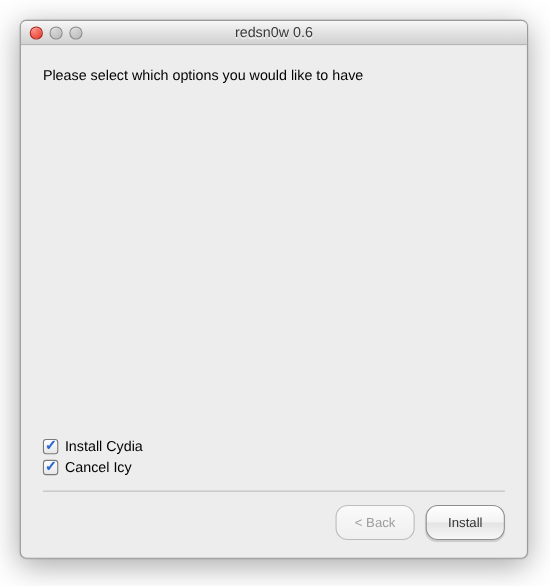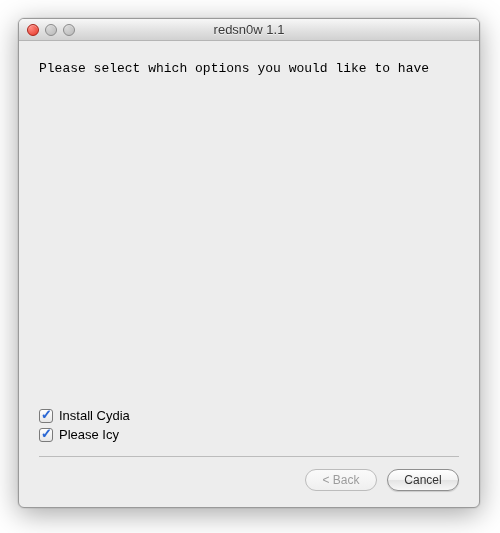--- a/index.html
+++ b/index.html
@@ -59,21 +59,20 @@
     }
     .content {
       flex: 1;
       padding: 20px 20px 0 20px;
       display: flex;
       flex-direction: column;
     }
     .prompt {
       color: #000;
       font-size: 13px;
-      font-family: Liberation Mono, monospace;
     }
     .spacer { flex: 1; }
     .options {
       margin-bottom: 10px;
     }
     .opt {
       display: flex;
       align-items: center;
       gap: 6px;
       margin-bottom: 4px;
@@ -105,21 +104,21 @@
       margin: 0 0 12px 0;
     }
     .footer {
       display: flex;
       justify-content: flex-end;
       gap: 10px;
       padding: 0 20px 16px 20px;
     }
     .btn {
       min-width: 72px;
-      height: 22px;
+      height: 32px;
       border-radius: 11px;
       border: 1px solid #8f8f8f;
       background: linear-gradient(to bottom, #ffffff 0%, #f3f3f3 48%, #e4e4e4 52%, #f7f7f7 100%);
       font-size: 12px;
       color: #333;
       display: inline-flex;
       align-items: center;
       justify-content: center;
       padding: 0 12px;
       box-shadow: 0 1px 1px rgba(0,0,0,0.15);
@@ -141,39 +140,39 @@
 </head>
 <body>
 
 <div class="window">
   <div class="titlebar">
     <div class="traffic-lights">
       <div class="tl tl-close"></div>
       <div class="tl tl-min"></div>
       <div class="tl tl-zoom"></div>
     </div>
-    <div class="title">redsn0w 1.1</div>
+    <div class="title">redsn0w 0.6</div>
   </div>
 
   <div class="content">
     <div class="prompt">Please select which options you would like to have</div>
 
     <div class="spacer"></div>
 
     <div class="options">
       <label class="opt">
         <span class="checkbox checked"></span>
         <span>Install Cydia</span>
       </label>
       <label class="opt">
         <span class="checkbox checked"></span>
-        <span>Please Icy</span>
+        <span>Cancel Icy</span>
       </label>
     </div>
 
     <div class="separator"></div>
   </div>
 
   <div class="footer">
     <button class="btn disabled">&lt; Back</button>
-    <button class="btn">Cancel</button>
+    <button class="btn">Install</button>
   </div>
 </div>
 
 </body></html>

